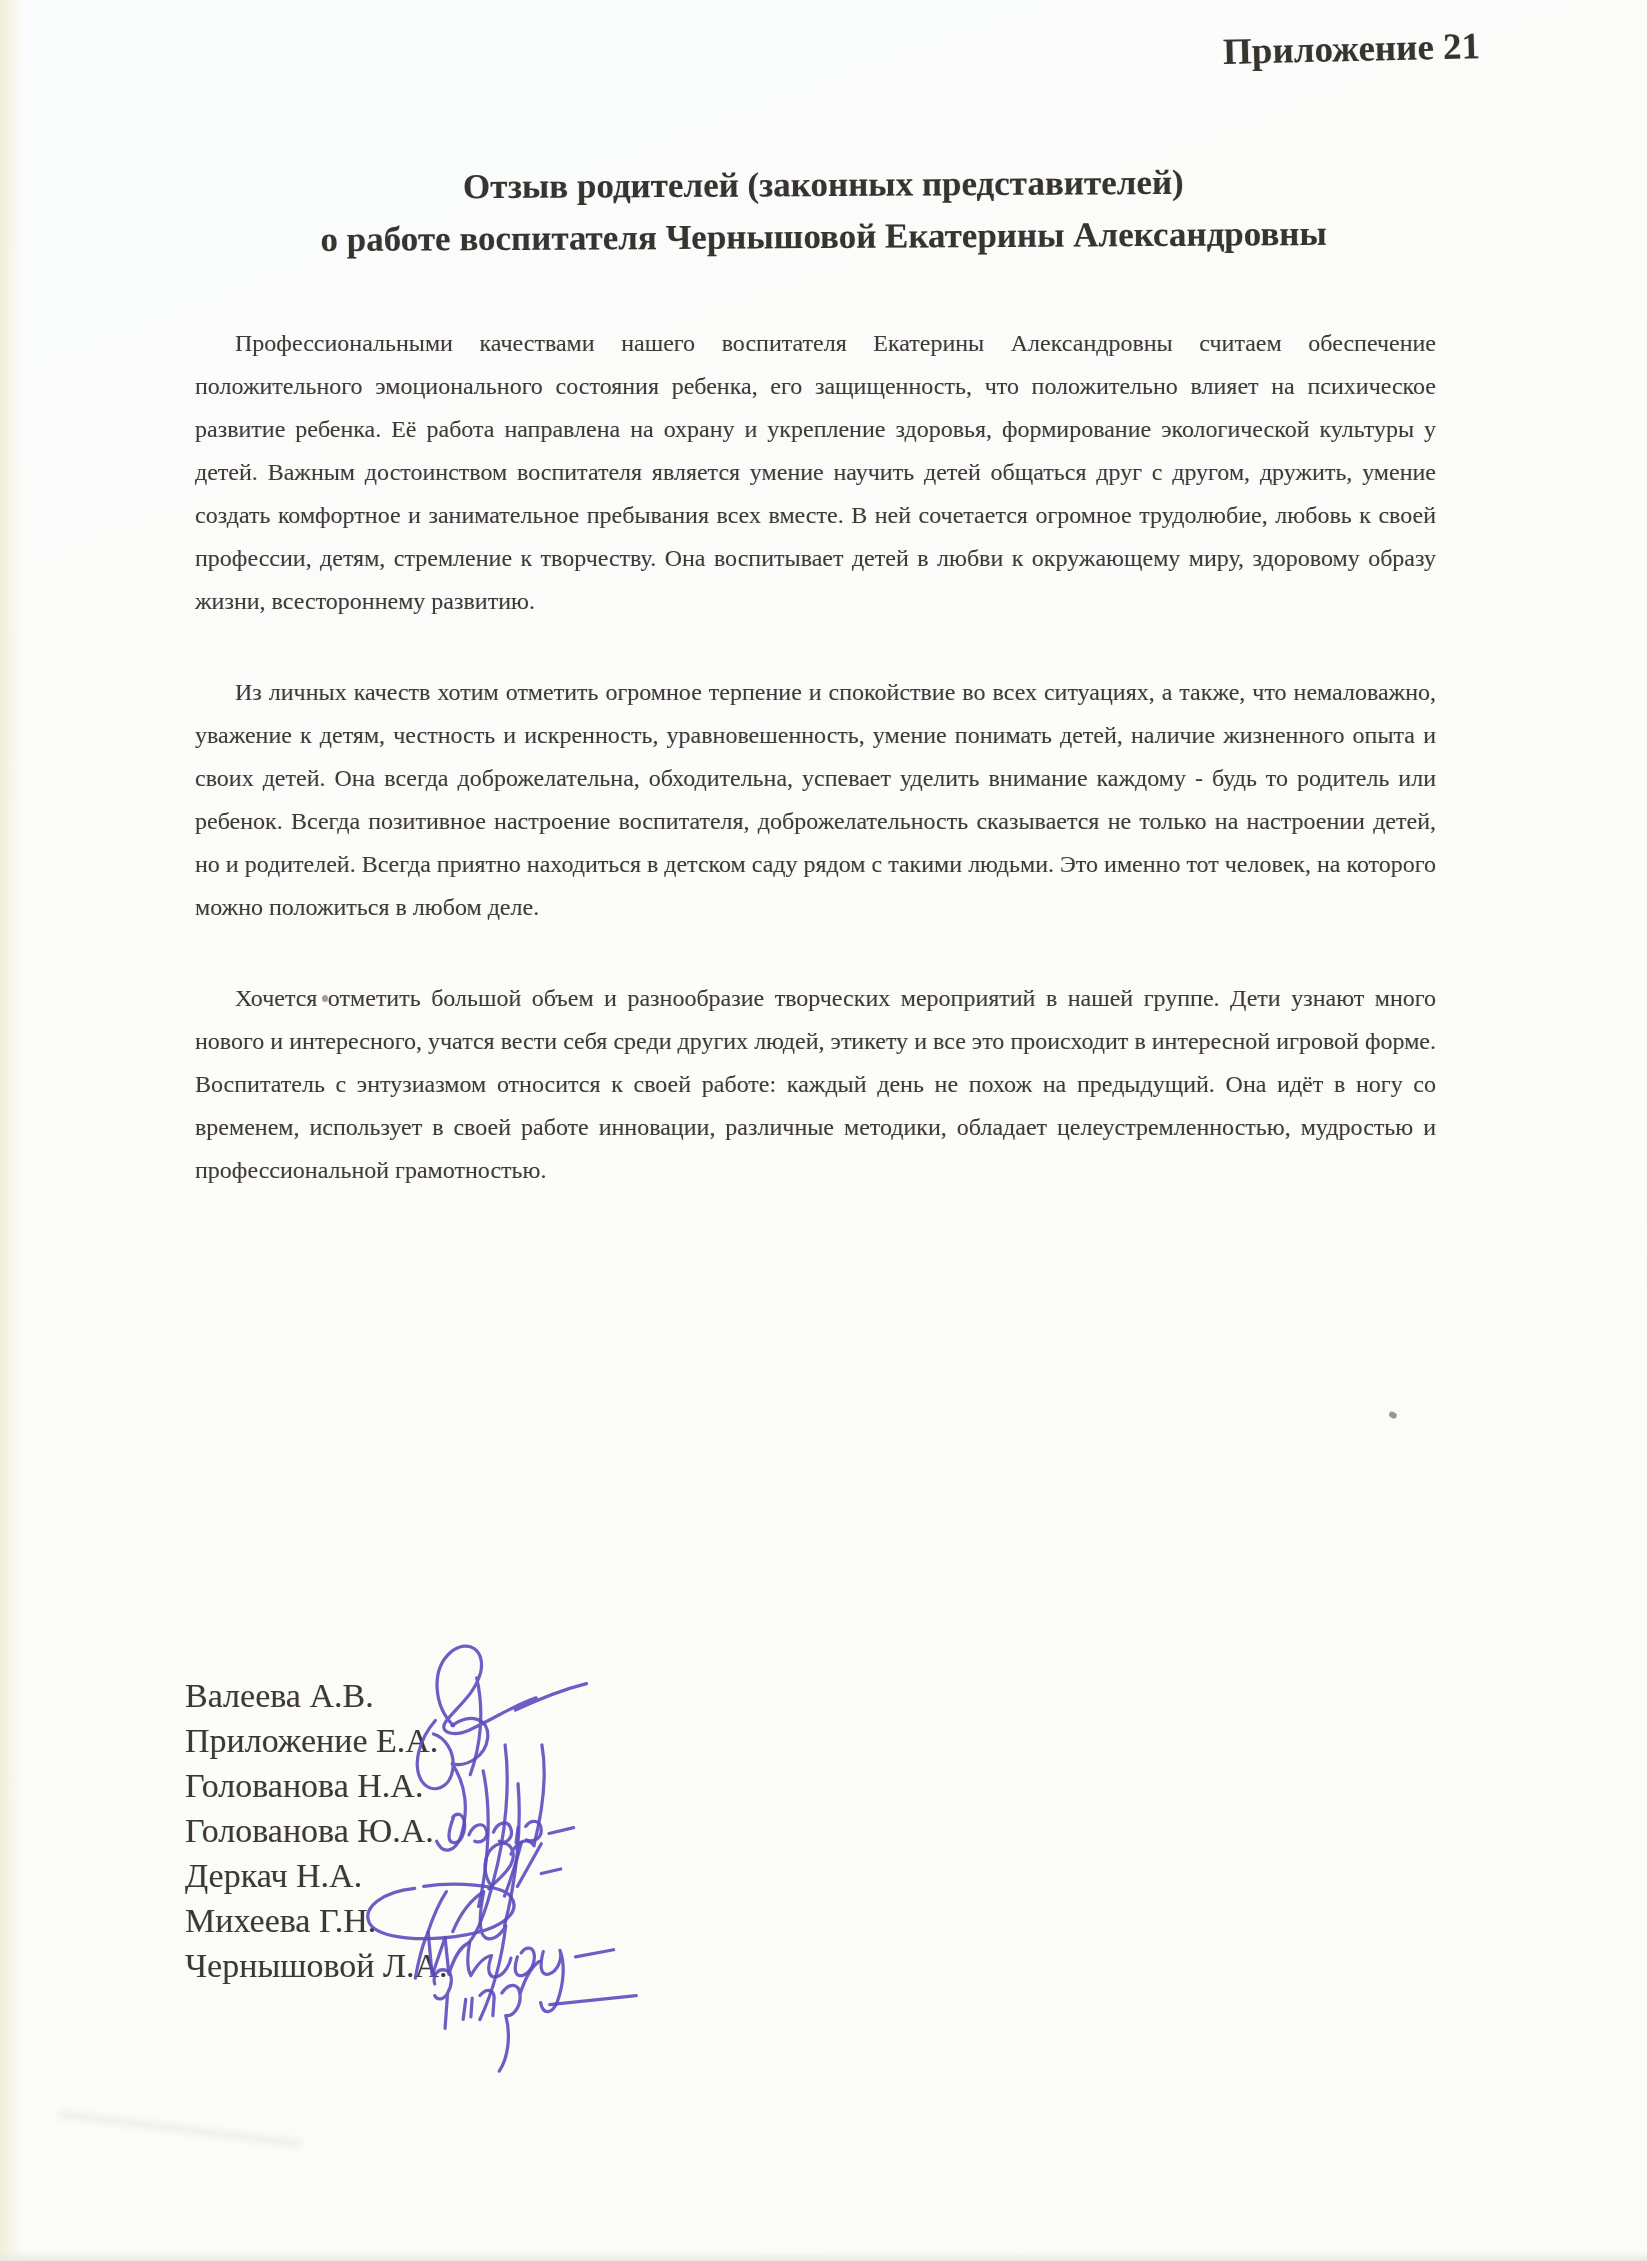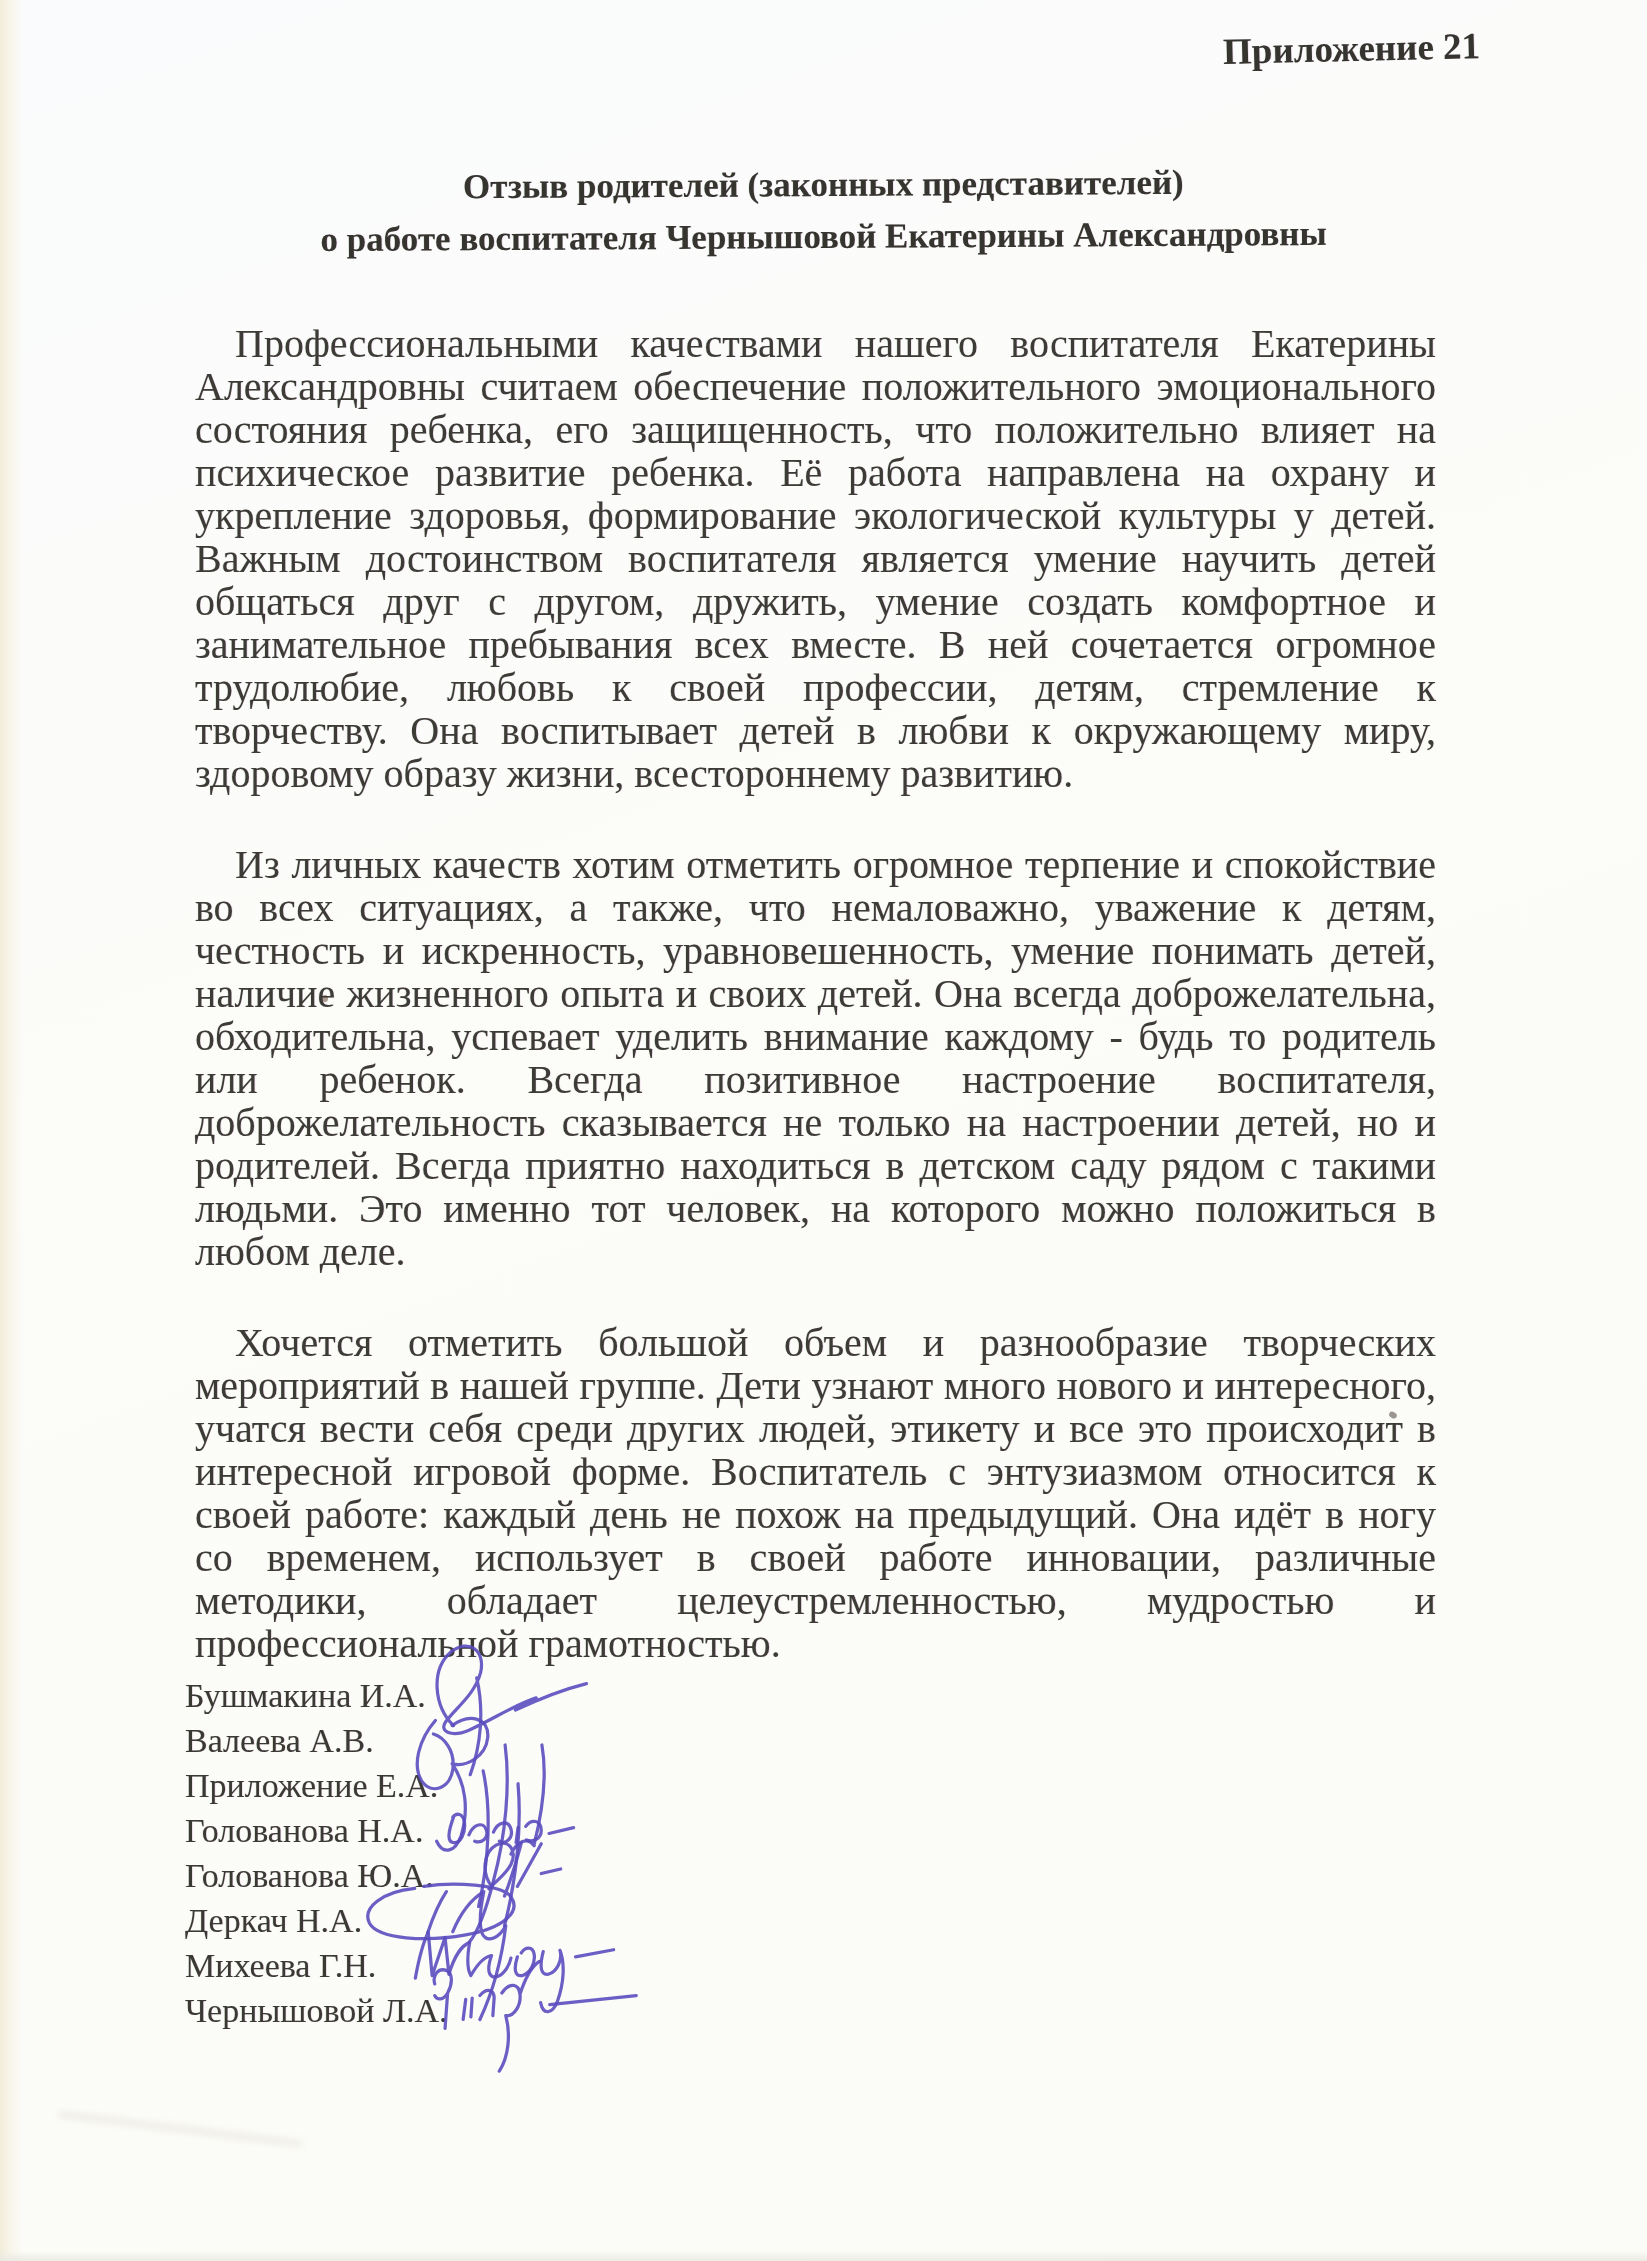--- a/index.html
+++ b/index.html
@@ -50,21 +50,21 @@
     position: absolute; top: 159px; left: 0; width: 1647px;
     text-align: center;
     font-size: 35px; font-weight: bold; line-height: 52px;
     color: #36342f;
     transform: rotate(-0.35deg);
   }
   .title .tline { display: block; }
 
   .body-text {
     position: absolute; top: 322px; left: 195px; width: 1241px;
-    font-size: 40px; line-height: 43px;
+    font-size: 24px; line-height: 43px;
     text-align: justify;
   }
   .body-text p {
     margin: 0; text-indent: 40px;
   }
   .body-text p + p { margin-top: 48px; }
 
   .signatures {
     position: absolute; top: 1673px; left: 185px; width: 904px;
     font-size: 34px; line-height: 45px;
@@ -102,21 +102,20 @@
     <span class="tline">о работе воспитателя Чернышовой Екатерины Александровны</span>
   </div>
 
   <div class="body-text fringe">
     <p>Профессиональными качествами нашего воспитателя Екатерины Александровны считаем обеспечение положительного эмоционального состояния ребенка, его защищенность, что положительно влияет на психическое развитие ребенка. Её работа направлена на охрану и укрепление здоровья, формирование экологической культуры у детей. Важным достоинством воспитателя является умение научить детей общаться друг с другом, дружить, умение создать комфортное и занимательное пребывания всех вместе. В ней сочетается огромное трудолюбие, любовь к своей профессии, детям, стремление к творчеству. Она воспитывает детей в любви к окружающему миру, здоровому образу жизни, всестороннему развитию.</p>
     <p>Из личных качеств хотим отметить огромное терпение и спокойствие во всех ситуациях, а также, что немаловажно, уважение к детям, честность и искренность, уравновешенность, умение понимать детей, наличие жизненного опыта и своих детей. Она всегда доброжелательна, обходительна, успевает уделить внимание каждому - будь то родитель или ребенок. Всегда позитивное настроение воспитателя, доброжелательность сказывается не только на настроении детей, но и родителей. Всегда приятно находиться в детском саду рядом с такими людьми. Это именно тот человек, на которого можно положиться в любом деле.</p>
     <p>Хочется отметить большой объем и разнообразие творческих мероприятий в нашей группе. Дети узнают много нового и интересного, учатся вести себя среди других людей, этикету и все это происходит в интересной игровой форме. Воспитатель с энтузиазмом относится к своей работе: каждый день не похож на предыдущий. Она идёт в ногу со временем, использует в своей работе инновации, различные методики, обладает целеустремленностью, мудростью и профессиональной грамотностью.</p>
   </div>
 
   <div class="signatures fringe">
-    <div class="sig-row"><span>Бушмакина И.А.</span></div>
     <div class="sig-row"><span>Валеева А.В.</span></div>
     <div class="sig-row"><span>Приложение Е.А.</span></div>
     <div class="sig-row"><span>Голованова Н.А.</span></div>
     <div class="sig-row"><span>Голованова Ю.А.</span></div>
     <div class="sig-row"><span>Деркач Н.А.</span></div>
     <div class="sig-row"><span>Михеева Г.Н.</span></div>
     <div class="sig-row"><span>Чернышовой Л.А.</span></div>
   </div>
 
   <svg class="ink-overlay" width="1647" height="2261" viewBox="0 0 2550 3501" xmlns="http://www.w3.org/2000/svg">

